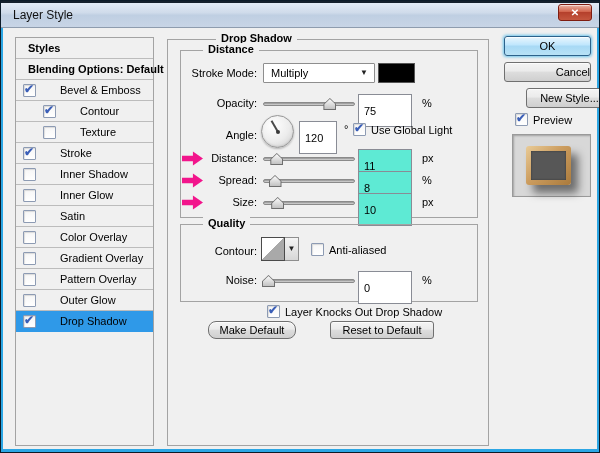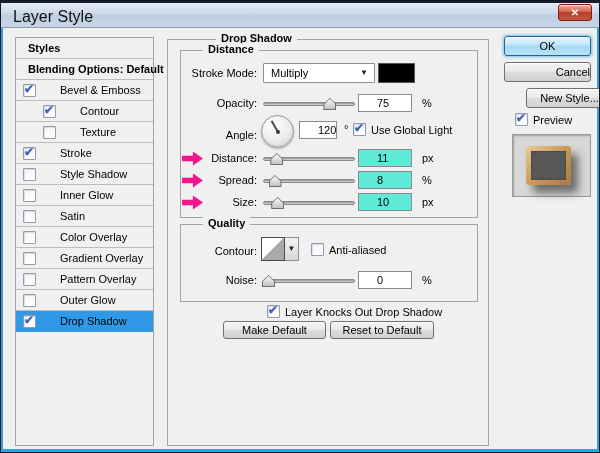--- a/index.html
+++ b/index.html
@@ -7,21 +7,21 @@
   body { font-family:"Liberation Sans", sans-serif; font-size:11px; color:#000; }
 
   .dialog { position:relative; width:600px; height:453px; background:#f0f0f0;
             border:1px solid #0d1b28; overflow:hidden;
             box-shadow: inset 0 -3px 0 #2ca6e4, inset -2px 0 0 #2ca6e4, inset 2px 0 0 #2ca6e4; }
 
   
   .titlebar { position:absolute; left:0; top:0; right:0; height:27px;
               background:linear-gradient(180deg,#e7eef8 0%,#cfdbea 45%,#bfcfe2 55%,#c8d5e6 100%);
               border-bottom:1px solid #8e9cae; box-shadow: inset 0 2px 0 #15202c; }
-  .title-text { position:absolute; left:12px; top:7px; font-size:16px; color:#111; }
+  .title-text { position:absolute; left:12px; top:7px; font-size:12px; color:#111; }
   .close-btn { position:absolute; right:7px; top:3px; width:34px; height:17px;
                background:linear-gradient(#eab3a5,#d2644c 45%,#b5402c 50%,#c4563e);
                border:1px solid #7e1c10; border-radius:3px; color:#fff; text-align:center;
                font-weight:bold; font-size:10px; line-height:15px;
                box-shadow: inset 0 1px 0 rgba(255,255,255,.55), 0 0 1px #fff; }
 
   
   .sidebar { position:absolute; left:14px; top:36px; width:139px; height:409px;
              border:1px solid #a3a3a3; background:#f0f0f0; }
   .sb-row { position:relative; height:21px; border-bottom:1px solid #bcbcbc;
@@ -43,23 +43,23 @@
   .panel { position:absolute; left:166px; top:38px; width:322px; height:407px;
            border:1px solid #a3a3a3; }
   .gbox { position:absolute; border:1px solid #a3a3a3; }
   .glabel { position:absolute; top:-8px; background:#f0f0f0; padding:0 5px;
             font-weight:bold; white-space:nowrap; }
   .panel > .glabel { top:-8px; }
 
   .lbl { position:absolute; width:76px; text-align:right; white-space:nowrap; }
   .unit { position:absolute; }
 
-  .fld { position:absolute; width:54px; height:18px; border:1px solid #898c95;
+  .fld { position:absolute; width:54px; height:33px; border:1px solid #898c95;
          background:#fff; font-family:"Liberation Sans",sans-serif; font-size:11px;
-         padding:0 0 0 18px; }
+         padding:0 0 0 5px; }
   .fld.pink { background:#5eead4; }
   .fld.small { width:38px; }
 
   
   .combo { position:absolute; height:20px; background:#fff; border:1px solid #8e8e8e;
            border-radius:1px; display:flex; align-items:center; padding-left:7px; }
   .combo .arr { position:absolute; right:6px; top:4px; font-size:8px; color:#222; }
   .swatch { position:absolute; width:37px; height:20px; background:#000; border:1px solid #555; }
 
   
@@ -151,21 +151,21 @@
       <span class="sb-label">Texture</span>
     </div>
     <div class="sb-row cbrow">
       <span class="cb">
           <i>✔</i>
         </span>
       <span class="sb-label">Stroke</span>
     </div>
     <div class="sb-row cbrow">
       <span class="cb"></span>
-      <span class="sb-label">Style Shadow</span>
+      <span class="sb-label">Inner Shadow</span>
     </div>
     <div class="sb-row cbrow">
       <span class="cb"></span>
       <span class="sb-label">Inner Glow</span>
     </div>
     <div class="sb-row cbrow">
       <span class="cb"></span>
       <span class="sb-label">Satin</span>
     </div>
     <div class="sb-row cbrow">
@@ -281,21 +281,21 @@
       <input class="fld" style="left: 177px; top: 46px;" value="0">
       <span class="unit" style="left:241px; top:49px;">%</span>
     </div>
 
     <div class="chkrow" style="left:99px; top:265px;">
       <span class="cb">
           <i>✔</i>
         </span>
       <span>Layer Knocks Out Drop Shadow</span>
     </div>
-    <div class="btn small" style="left:55px; top:281px; width:103px;">
+    <div class="btn small" style="left:40px; top:281px; width:88px;border-radius:8px;">
       <span>Make Default</span>
     </div>
     <div class="btn small" style="left:162px; top:281px; width:104px;">
       <span>Reset to Default</span>
     </div>
   </div>
 
   <div class="btn default" style="left:503px; top:35px; width:87px;">
     <span>OK</span>
   </div>

